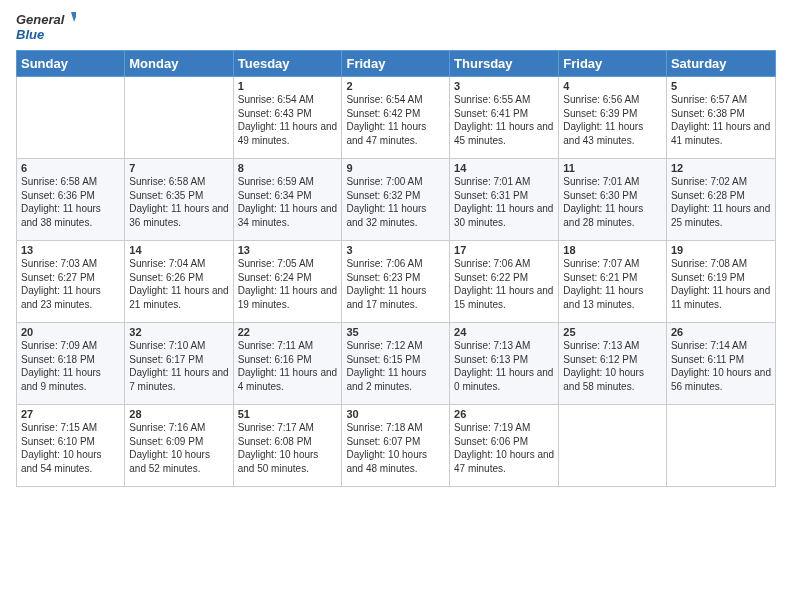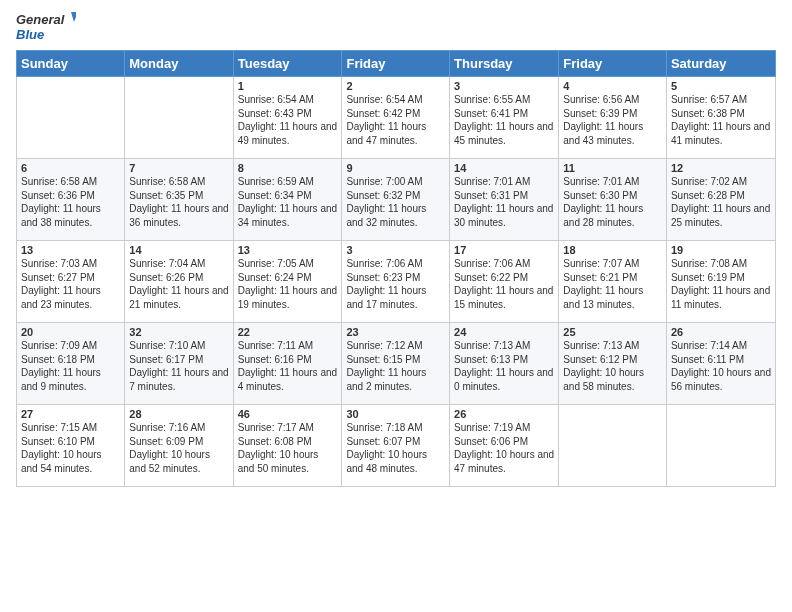--- a/index.html
+++ b/index.html
@@ -205,21 +205,21 @@
           </td>
           <td>
             <span class="day-num">32</span>
             <div class="day-info">Sunrise: 7:10 AM<br>Sunset: 6:17 PM<br>Daylight: 11 hours and 7 minutes.</div>
           </td>
           <td>
             <span class="day-num">22</span>
             <div class="day-info">Sunrise: 7:11 AM<br>Sunset: 6:16 PM<br>Daylight: 11 hours and 4 minutes.</div>
           </td>
           <td>
-            <span class="day-num">23</span>
+            <span class="day-num">35</span>
             <div class="day-info">Sunrise: 7:12 AM<br>Sunset: 6:15 PM<br>Daylight: 11 hours and 2 minutes.</div>
           </td>
           <td>
             <span class="day-num">24</span>
             <div class="day-info">Sunrise: 7:13 AM<br>Sunset: 6:13 PM<br>Daylight: 11 hours and 0 minutes.</div>
           </td>
           <td>
             <span class="day-num">25</span>
             <div class="day-info">Sunrise: 7:13 AM<br>Sunset: 6:12 PM<br>Daylight: 10 hours and 58 minutes.</div>
           </td>
@@ -231,21 +231,21 @@
         <tr>
           <td>
             <span class="day-num">27</span>
             <div class="day-info">Sunrise: 7:15 AM<br>Sunset: 6:10 PM<br>Daylight: 10 hours and 54 minutes.</div>
           </td>
           <td>
             <span class="day-num">28</span>
             <div class="day-info">Sunrise: 7:16 AM<br>Sunset: 6:09 PM<br>Daylight: 10 hours and 52 minutes.</div>
           </td>
           <td>
-            <span class="day-num">46</span>
+            <span class="day-num">51</span>
             <div class="day-info">Sunrise: 7:17 AM<br>Sunset: 6:08 PM<br>Daylight: 10 hours and 50 minutes.</div>
           </td>
           <td>
             <span class="day-num">30</span>
             <div class="day-info">Sunrise: 7:18 AM<br>Sunset: 6:07 PM<br>Daylight: 10 hours and 48 minutes.</div>
           </td>
           <td>
             <span class="day-num">26</span>
             <div class="day-info">Sunrise: 7:19 AM<br>Sunset: 6:06 PM<br>Daylight: 10 hours and 47 minutes.</div>
           </td>

